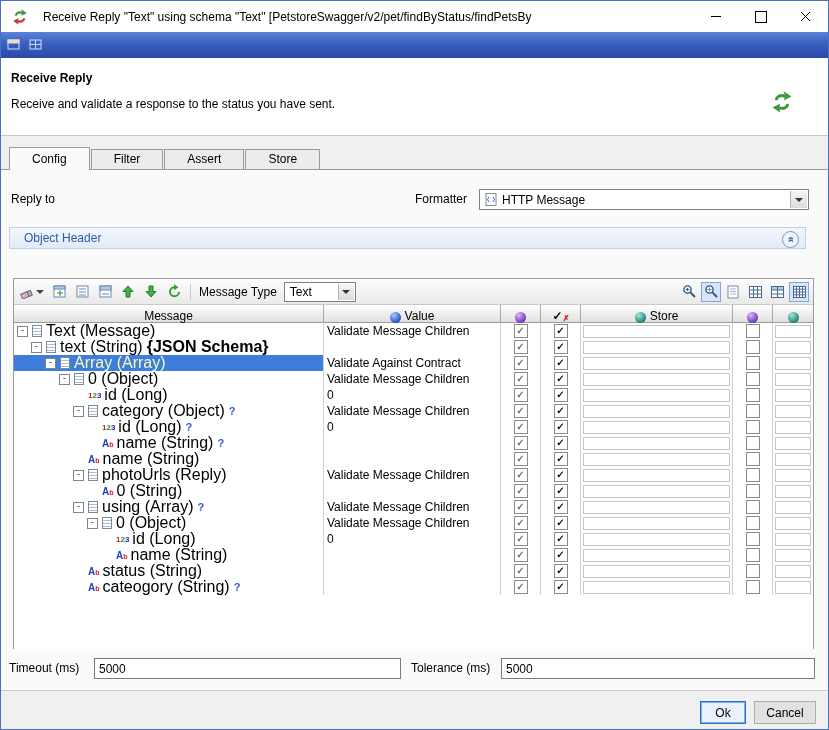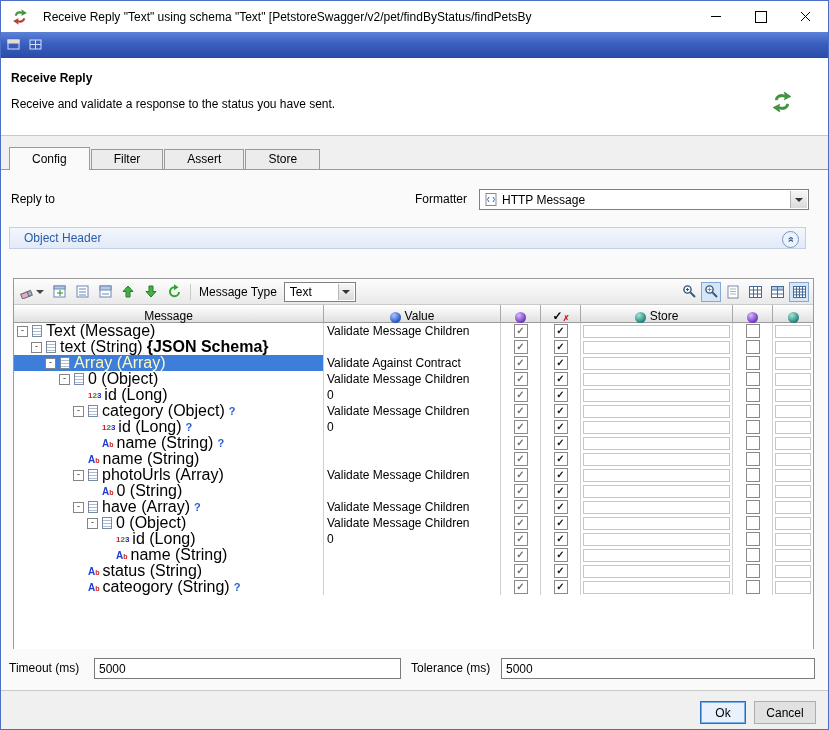--- a/index.html
+++ b/index.html
@@ -519,21 +519,21 @@
             <div class="cb"></div>
           </div>
           <div class="cell c6" style="border-right: none;">
             <div class="inset"></div>
           </div>
         </div>
         <div class="trow">
           <div class="cell c0 msg" style="padding-left: 59px;">
             <div class="expander">-</div>
             <div class="icon-doc"></div>
-            <div class="lab">photoUrls (Array)</div>
+            <div class="lab">photoUrls (Reply)</div>
           </div>
           <div class="cell c1">Validate Message Children</div>
           <div class="cell c2">
             <div class="cb ck1">✓</div>
           </div>
           <div class="cell c3">
             <div class="cb ck2">✓</div>
           </div>
           <div class="cell c4">
             <div class="inset"></div>
@@ -565,21 +565,21 @@
             <div class="cb"></div>
           </div>
           <div class="cell c6" style="border-right: none;">
             <div class="inset"></div>
           </div>
         </div>
         <div class="trow">
           <div class="cell c0 msg" style="padding-left: 59px;">
             <div class="expander">-</div>
             <div class="icon-doc"></div>
-            <div class="lab">have (Array)</div>
+            <div class="lab">using (Array)</div>
             <div class="qmark">?</div>
           </div>
           <div class="cell c1">Validate Message Children</div>
           <div class="cell c2">
             <div class="cb ck1">✓</div>
           </div>
           <div class="cell c3">
             <div class="cb ck2">✓</div>
           </div>
           <div class="cell c4">

